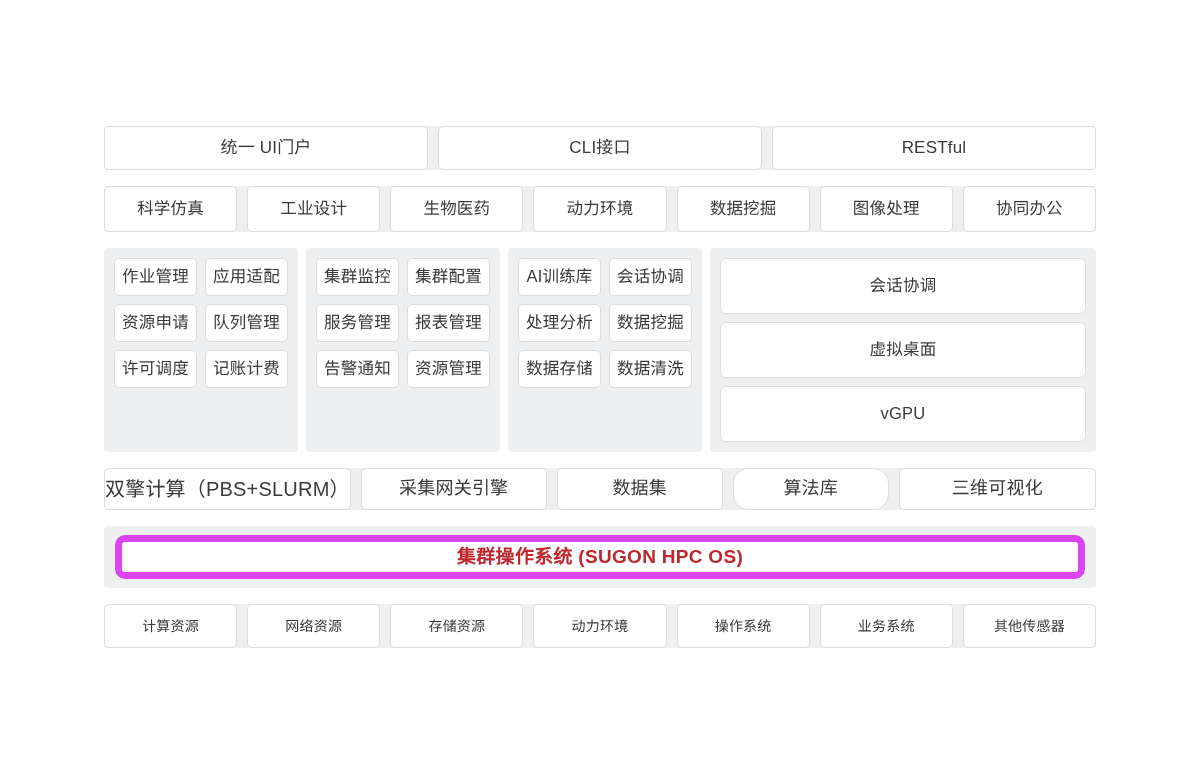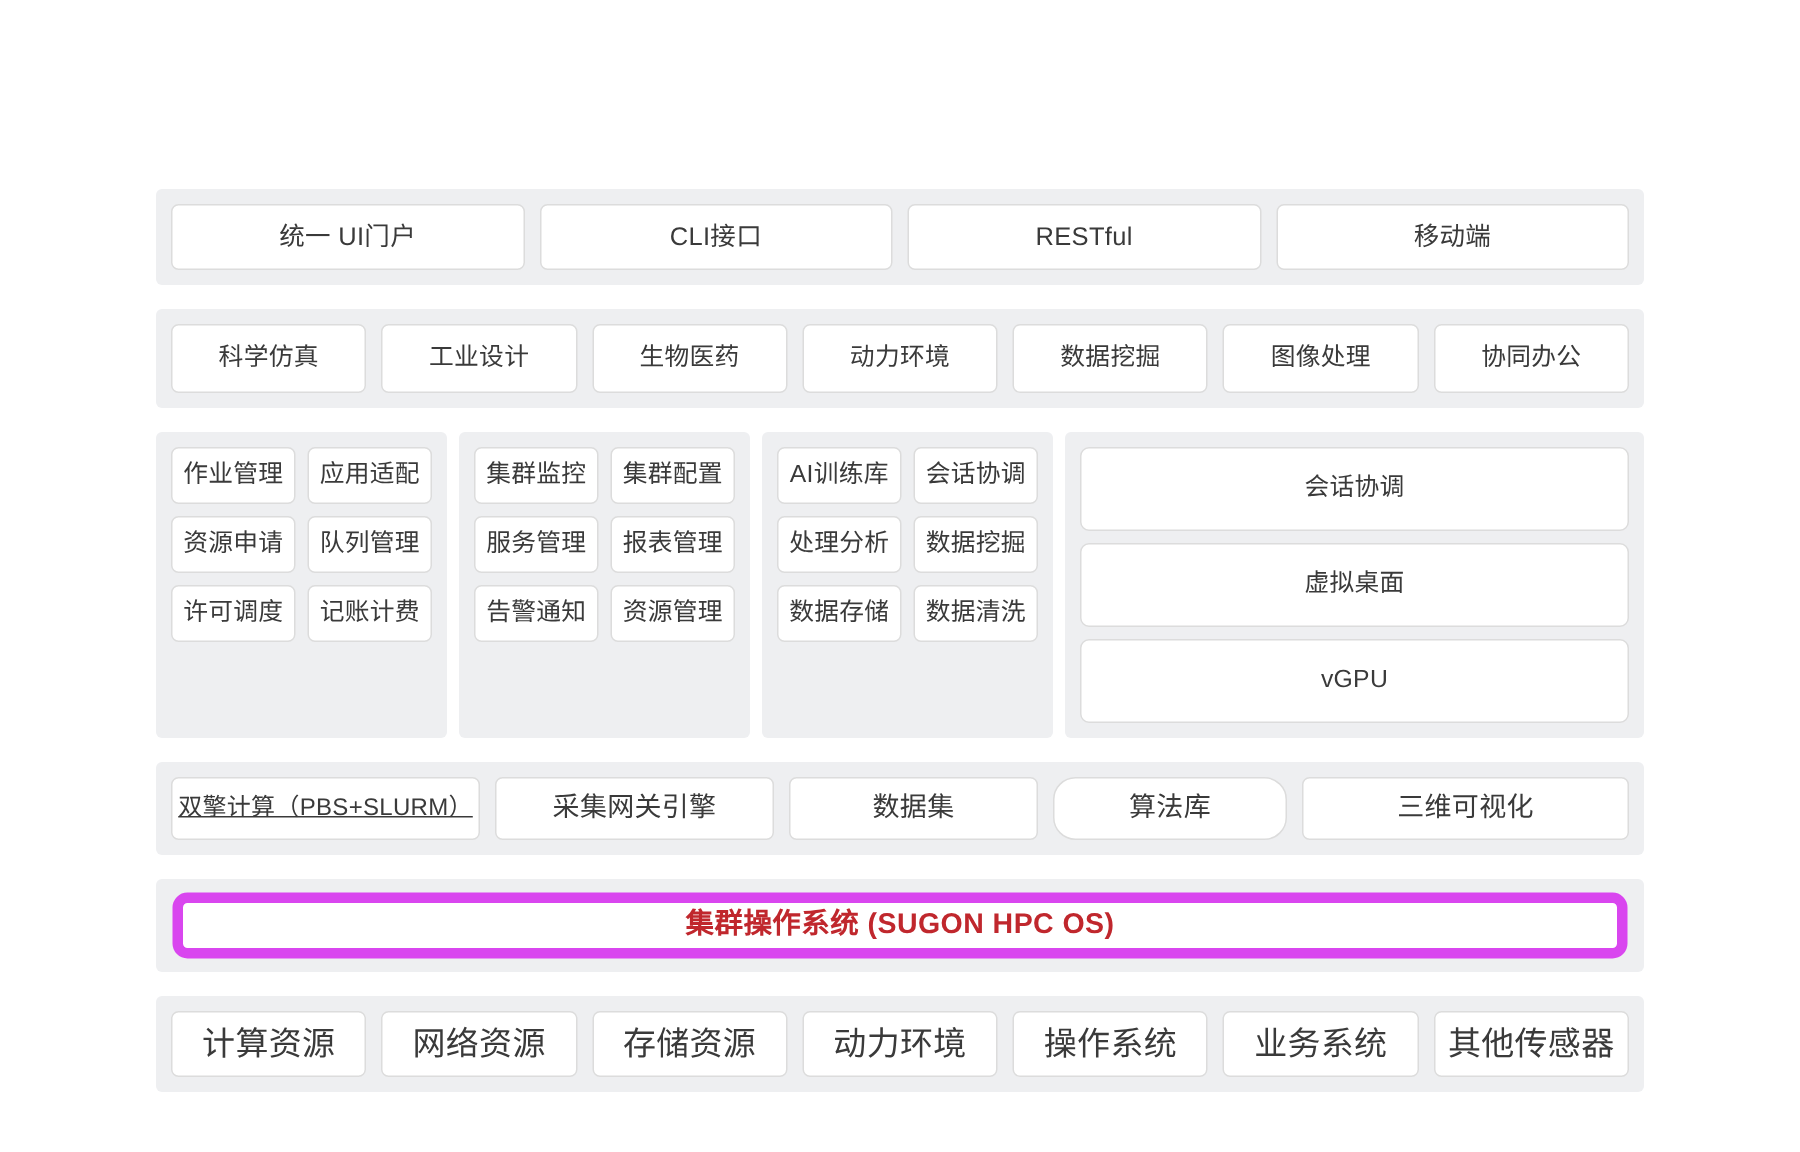--- a/index.html
+++ b/index.html
@@ -20,21 +20,21 @@
     position: absolute;
     left: 104px;
     top: 126px;
     width: 992px;
   }
 
   
   .band {
     background: #eeeff1;
     border-radius: 4px;
-    padding: 10px;
+    padding: 0;
     box-sizing: border-box;
     display: flex;
     gap: 10px;
     margin-bottom: 16px;
   }
 
   
   .card {
     background: #ffffff;
     border: 1px solid #dcdcdc;
@@ -96,21 +96,21 @@
     height: 56px;
     font-size: 16.5px;
     border-radius: 6px;
   }
 
   
   .row-engines .card {
     height: 42px;
     font-size: 18px;
   }
-  .row-engines .card.eng-0 { flex: 0 0 206px; font-size: 16px; text-decoration: underline; }
+  .row-engines .card.eng-0 { flex: 0 0 206px; font-size: 20px; }
   .row-engines .card.eng-1 { flex: 0 0 186px; }
   .row-engines .card.eng-2 { flex: 0 0 166px; }
   .row-engines .card.eng-3 { flex: 0 0 156px; border-radius: 15px; }
   .row-engines .card.eng-4 { flex: 1 1 auto; }
 
   
   .row-os {
     padding: 9px 11px;
   }
   .row-os .card {
@@ -124,33 +124,32 @@
     letter-spacing: 0.3px;
   }
 
   
   .row-resources {
     margin-bottom: 0;
   }
   .row-resources .card {
     flex: 1 1 0;
     height: 44px;
-    font-size: 22px;
+    font-size: 14px;
   }
 </style>
 </head>
 <body>
 
 <div id="stack">
 
   <div class="band row-access">
     <div class="card">统一 UI门户</div>
     <div class="card">CLI接口</div>
     <div class="card">RESTful</div>
-    <div class="card">移动端</div>
   </div>
 
   <div class="band row-domains">
     <div class="card">科学仿真</div>
     <div class="card">工业设计</div>
     <div class="card">生物医药</div>
     <div class="card">动力环境</div>
     <div class="card">数据挖掘</div>
     <div class="card">图像处理</div>
     <div class="card">协同办公</div>

